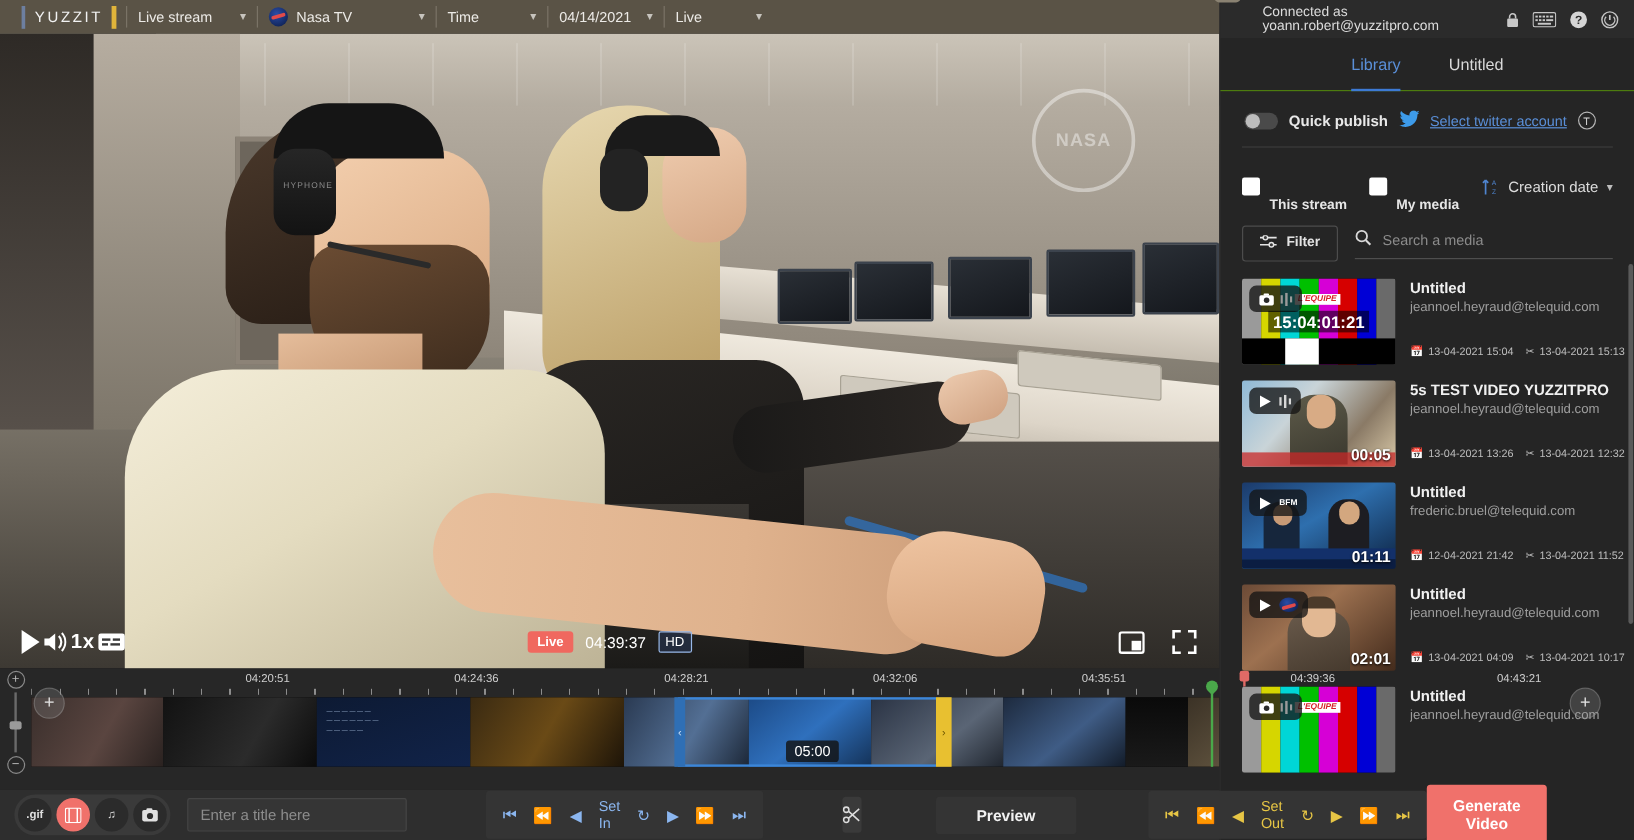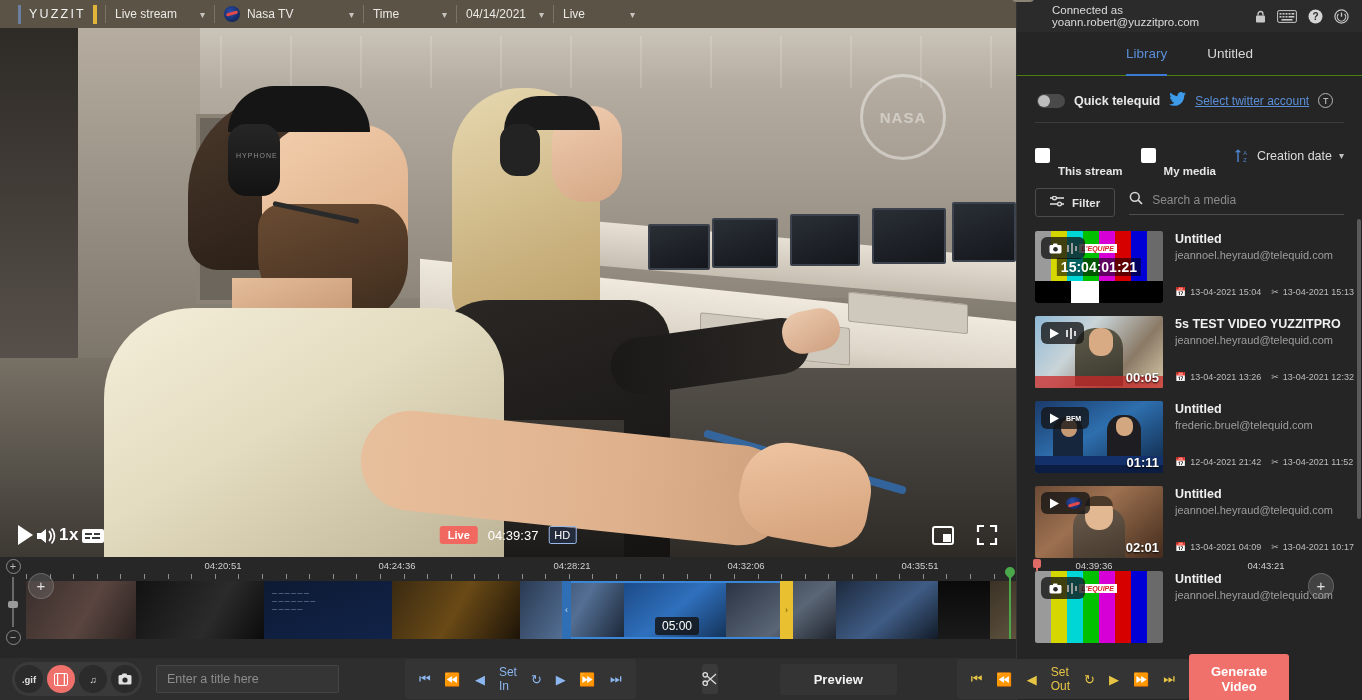--- a/index.html
+++ b/index.html
@@ -158,21 +158,21 @@
   }
   .nasa-logo .ring { position:absolute; inset:0; border-radius:50%; border:3px solid #fff; }
   .nasa-logo .txt { position:absolute; inset:0; display:flex; align-items:center; justify-content:center;
     color:#fff; font-size:15px; letter-spacing:1px; font-weight:bold; }
 
   
   .ctrlbar {
     position: absolute; left: 0; right: 0; bottom: 0; height: 44px;
     display: flex; align-items: center; padding: 0 18px;
   }
-  .ctrl-left { display: flex; align-items: flex-end; gap: 2px; }
+  .ctrl-left { display: flex; align-items: center; gap: 2px; }
   .ctrl-right { display: flex; align-items: center; gap: 22px; margin-left: auto; }
   .ctrl-center { position: absolute; left: 50%; transform: translateX(-50%);
     display: flex; align-items: center; gap: 10px; }
   .ic { color:#fff; cursor:pointer; display:flex; align-items:center; }
   .playtri { width:0; height:0; border-left: 15px solid #fff; border-top: 10px solid transparent;
     border-bottom: 10px solid transparent; }
   .speed { color:#fff; font-size:17px; font-weight:600; cursor:pointer; letter-spacing:.5px;}
   .live-badge { background:#f0685f; color:#fff; font-size:11px; font-weight:600; border-radius:3px;
     padding:3px 8px; }
   .timecode { color:#fff; font-size:13px; }
@@ -267,21 +267,21 @@
     font-size:9px; display:flex; align-items:center; justify-content:center; }
   .divider { height:1px; background:#3c3c3c; margin: 0 18px; }
   .filters { padding: 11px 18px 0 18px; }
   .frow1 { display:flex; align-items:center; gap:8px; }
   .cb { width:15px; height:15px; background:#fff; border-radius:2px; cursor:pointer; flex:0 0 15px; }
   .cb-lbl { font-size:11.5px; font-weight:bold; color:#e6e6e6;margin-top:31px; }
   .sortbox { margin-left:auto; display:flex; align-items:center; gap:7px; cursor:pointer; }
   .sort-ic { color:#4f85d0; font-size:11px; display:flex; align-items:center; gap:1px; line-height:1;}
   .sort-lbl { font-size:12.5px; color:#dcdcdc; }
   .frow2 { display:flex; align-items:center; gap:14px; margin-top: 11px; }
-  .filter-btn { display:flex; align-items:center; gap:8px; border:1px solid #4c4c4c; border-radius:3px;
+  .filter-btn { display:flex; align-items:flex-start; gap:8px; border:1px solid #4c4c4c; border-radius:3px;
     padding: 7px 14px; font-size:11.5px; font-weight:bold; color:#e3e3e3; cursor:pointer; }
   .searchbox { flex:1 1 auto; display:flex; align-items:center; gap:9px;
     border-bottom:1px solid #4e4e4e; padding-bottom:5px; }
   .searchbox input { background:transparent; border:none; outline:none; color:#d0d0d0;
     font-size:12px; width:100%; font-family:"Liberation Sans", sans-serif; }
   .searchbox input::placeholder { color:#8b8b8b; }
   .medialist { flex:1 1 auto; overflow:hidden; padding-top: 8px; position:relative; }
   .mitem { display:flex; gap:12px; padding: 6px 10px 6px 18px; height:85px; align-items:flex-start; }
   .thumb { width:128px; height:72px; flex:0 0 128px; position:relative; overflow:hidden;
     border-radius:2px; background:#111; }
@@ -597,21 +597,21 @@
       </span>
     </div>
 
     <div class="tabs">
       <span class="tab active">Library</span>
       <span class="tab">Untitled</span>
     </div>
 
     <div class="qp">
       <span class="toggle"></span>
-      <span class="qp-label">Quick telequid</span>
+      <span class="qp-label">Quick publish</span>
       <span class="tw-icon">
         <svg width="17" height="14" viewBox="0 0 17 14">
             <path d="M17 1.7a6.7 6.7 0 0 1-1.9.5A3.4 3.4 0 0 0 16.6.3a6.9 6.9 0 0 1-2.2.8A3.4 3.4 0 0 0 8.6 4.2 9.6 9.6 0 0 1 1.6.6a3.4 3.4 0 0 0 1 4.6A3.4 3.4 0 0 1 1 4.8a3.4 3.4 0 0 0 2.7 3.4 3.4 3.4 0 0 1-1.5.1 3.4 3.4 0 0 0 3.2 2.4A6.9 6.9 0 0 1 0 12.2 9.7 9.7 0 0 0 5.3 13.8c6.4 0 9.9-5.3 9.9-9.9V3.4A7 7 0 0 0 17 1.7z" fill="#3d9bea"></path>
           </svg>
       </span>
       <span class="tw-link">Select twitter account</span>
       <span class="tcircle">T</span>
     </div>
 
     <div class="divider"></div>

